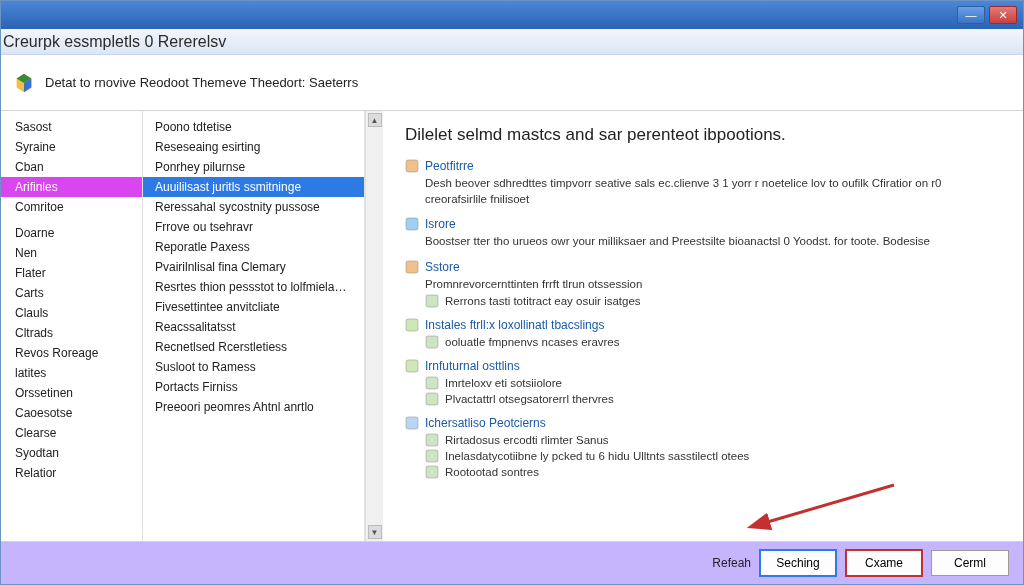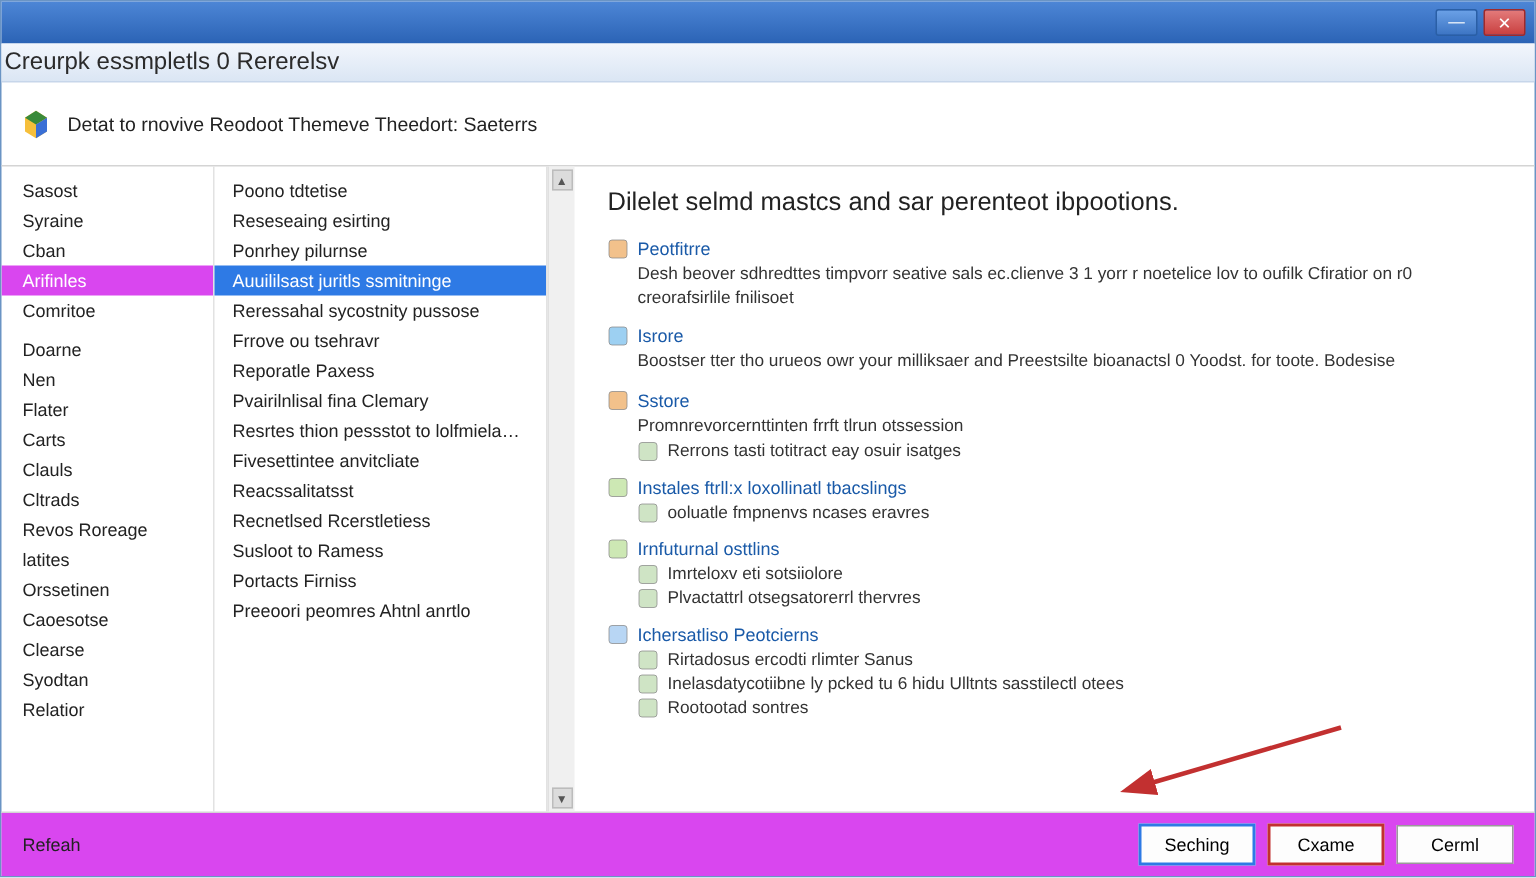--- a/index.html
+++ b/index.html
@@ -20,21 +20,21 @@
   .mid .opt.sel { background: #2e7ae5; color: #fff; }
   .scroll { width: 18px; background: #f0f0f0; border-left: 1px solid #e0e0e0; display: flex; flex-direction: column; align-items: center; justify-content: space-between; padding: 2px 0; }
   .sc-btn { width: 14px; height: 14px; background: #dcdcdc; border: 1px solid #bcbcbc; font-size: 8px; display:flex;align-items:center;justify-content:center;color:#555; cursor:pointer; }
   .right { flex: 1; padding: 14px 22px; overflow: hidden; }
   .right h1 { font-size: 17px; font-weight: 400; color: #222; margin-bottom: 14px; }
   .sec { margin-bottom: 10px; }
   .sec-head { display: flex; align-items: center; gap: 6px; color: #1a5aa8; font-size: 12px; margin-bottom: 3px; }
   .sec-desc { font-size: 11.5px; color: #333; margin-left: 20px; margin-bottom: 2px; line-height: 1.35; }
   .sub { display:flex; align-items:center; gap:6px; font-size: 11.5px; color:#333; margin-left: 20px; margin-bottom: 2px; }
   .icon { width: 14px; height: 14px; display: inline-flex; align-items:center; justify-content:center; }
-  .footer { height: 42px; display: flex; align-items: center; padding: 0 14px; background: #d946ef; }
+  .footer { height: 42px; display: flex; align-items: center; padding: 0 14px; background: #c4b5fd; text-align: right; }
   .footer-left { flex: 1; color: #222; }
   .btn { min-width: 78px; height: 24px; padding: 12px 12px; background: #fdfdfd; border: 1px solid #9a9a9a; margin-left: 8px; cursor: pointer; font-size: 12px; display:flex;align-items:center;justify-content:center; }
   .btn.primary { border: 2px solid #2e7ae5; }
   .btn.accent { border: 2px solid #c23030; }
   .arrow { position: absolute; right: 120px; bottom: 50px; pointer-events:none; }
 </style>
 </head>
 <body>
 
 <div class="window">

